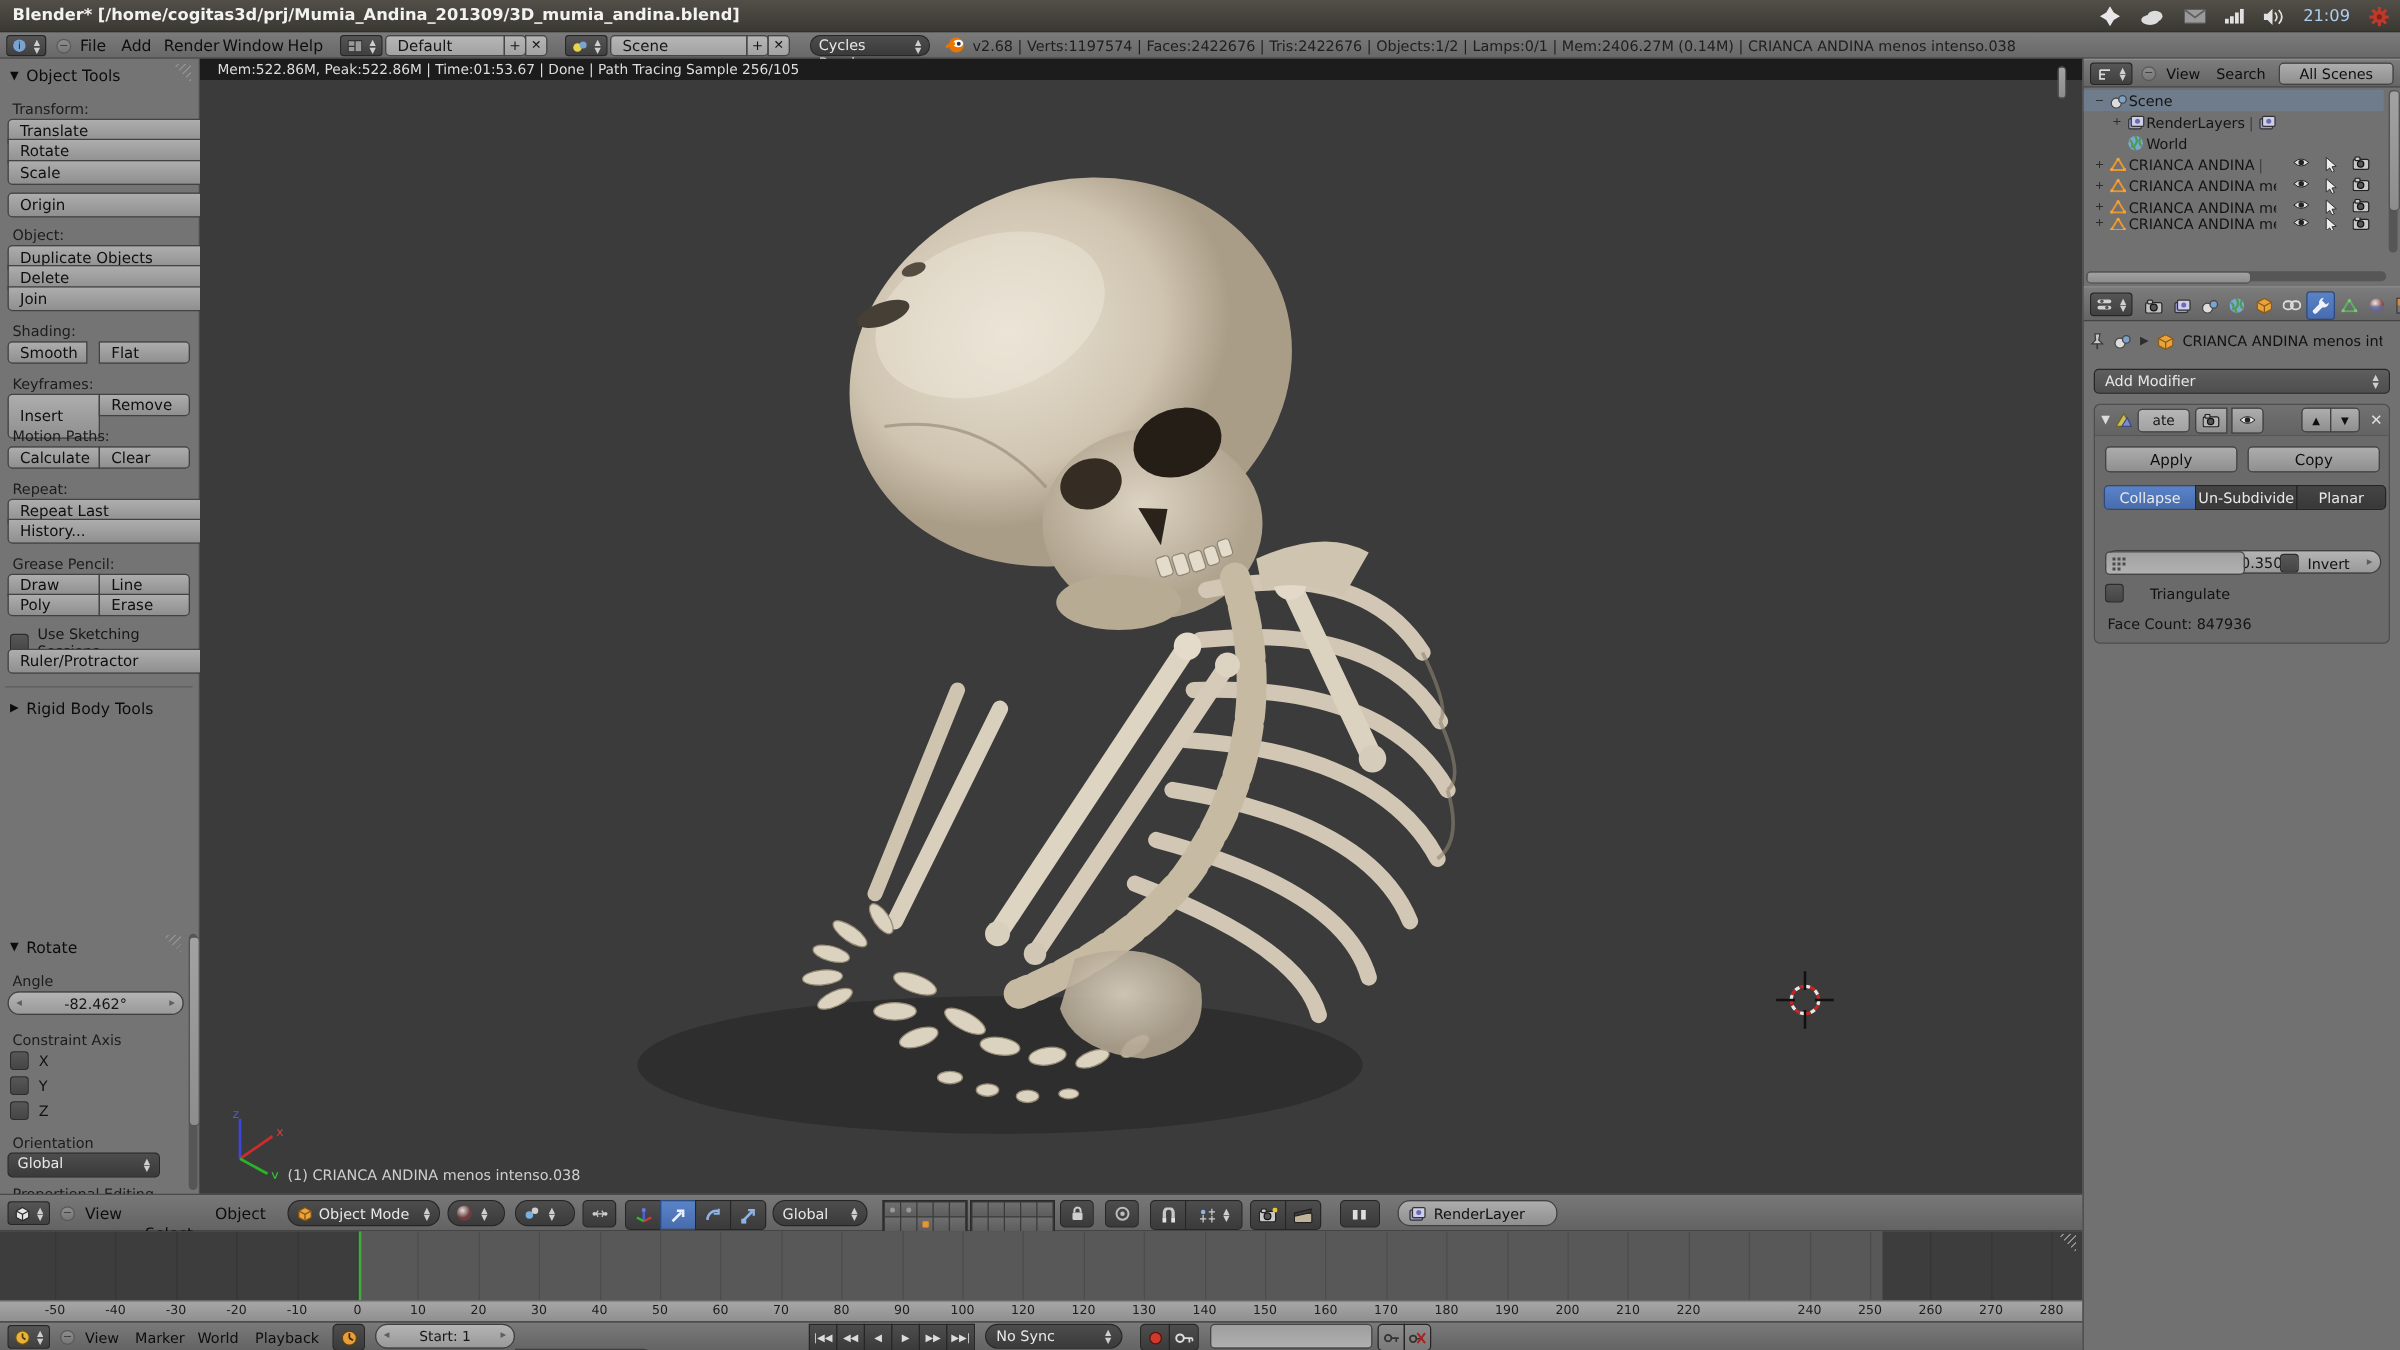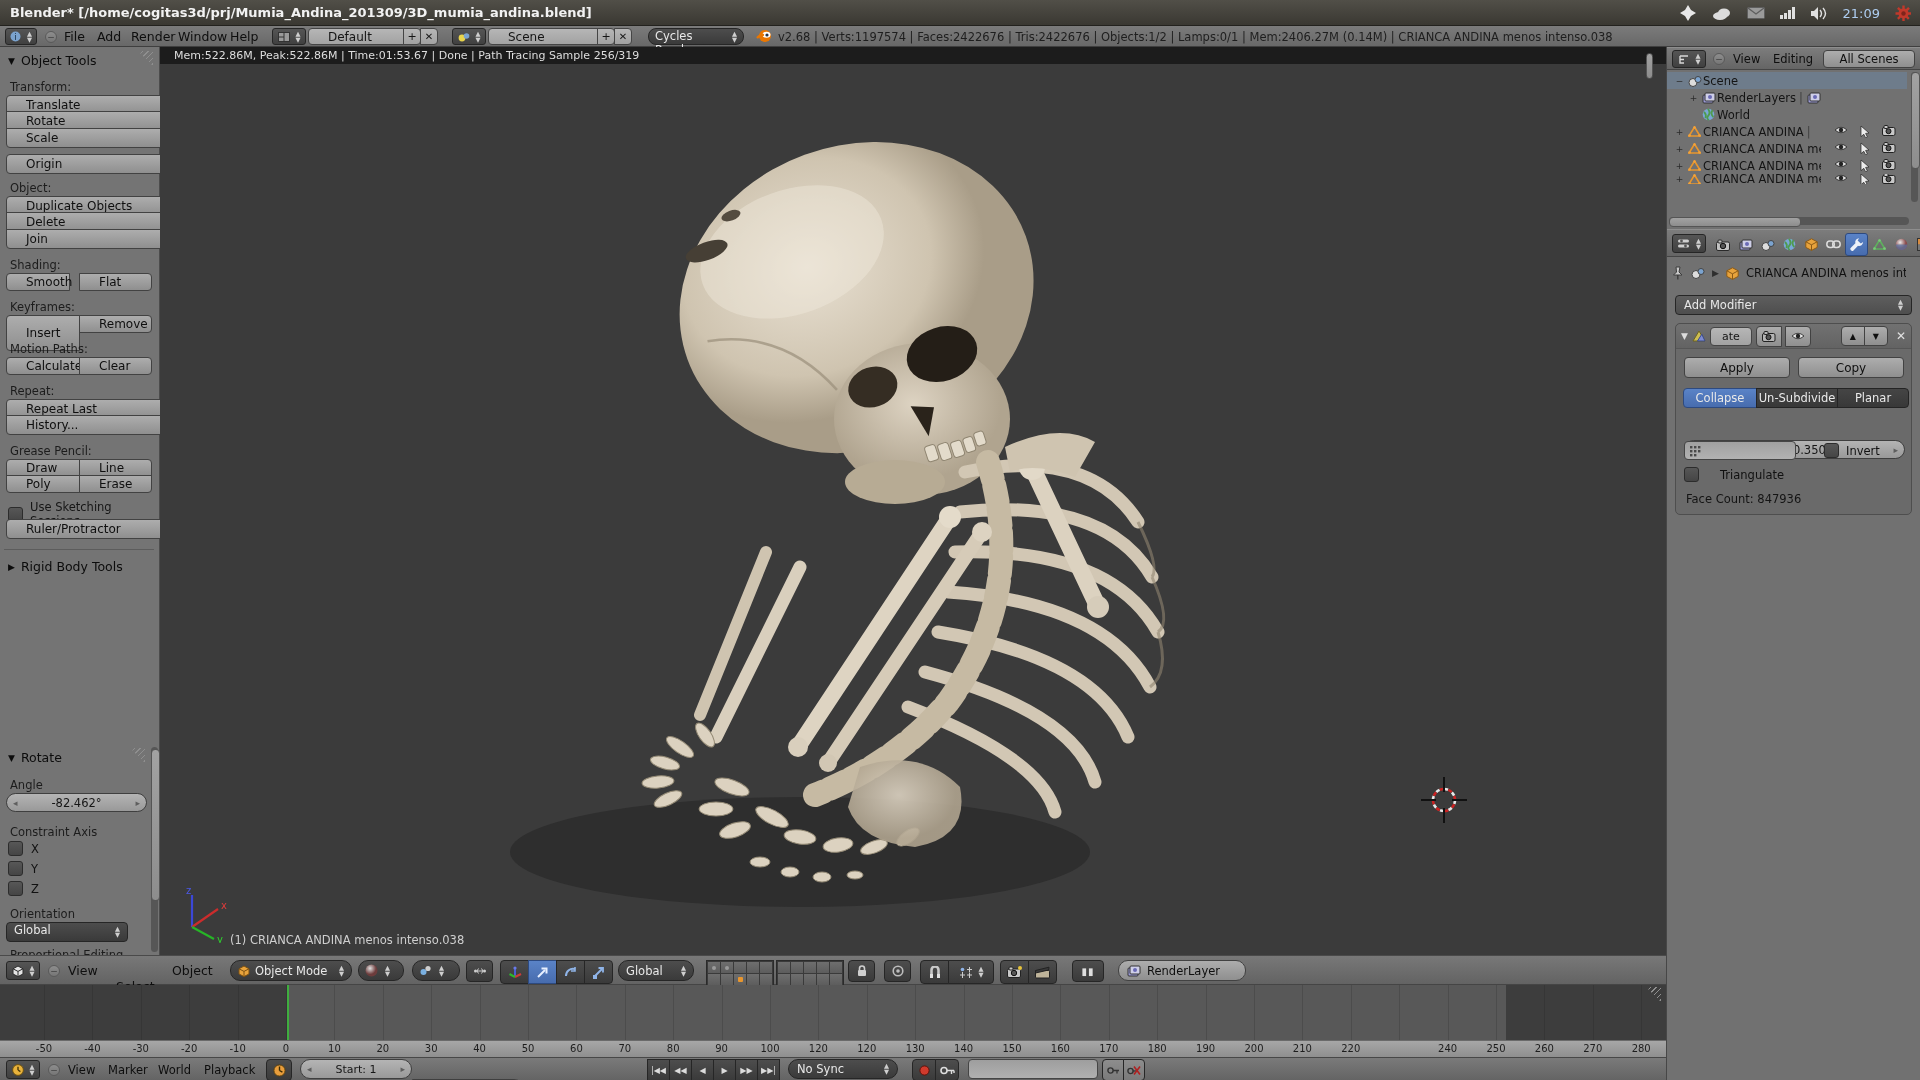--- a/index.html
+++ b/index.html
@@ -3,21 +3,21 @@
 <meta charset="utf-8">
 <style>
   html,body{margin:0;padding:0;width:1920px;height:1080px;overflow:hidden;
     font-family:"DejaVu Sans",sans-serif;font-size:12px;color:#111;background:#717171;
     -webkit-user-select:none;user-select:none}
   .b{position:absolute;box-sizing:border-box}
   .flex{display:flex;align-items:center}
   
   .btn{background:linear-gradient(#adadad,#8f8f8f);border:1px solid #424242;border-radius:4px;
     display:flex;align-items:center;justify-content:center;color:#0f0f0f;font-size:12px;white-space:nowrap}
-  .btnL{justify-content:flex-start;padding-left:19px}
+  .btnL{justify-content:flex-start;padding-left:9px}
   .dark{background:linear-gradient(#4d4d4d,#3a3a3a);border:1px solid #262626;color:#e8e8e8}
   .fld{background:linear-gradient(#b6b6b6,#a2a2a2);border:1px solid #454545;border-radius:4px;
     display:flex;align-items:center;justify-content:center;color:#151515}
   .slider{background:linear-gradient(#b4b4b4,#999);border:1px solid #3f3f3f;border-radius:10px;
     display:flex;align-items:center;justify-content:center;color:#161616;position:relative}
   .slider .ar{position:absolute;top:50%;transform:translateY(-54%);color:#5e5e5e;font-size:9px}
   .hdr{background:linear-gradient(#7c7c7c,#656565);border-top:1px solid #8e8e8e;border-bottom:1px solid #454545}
   .menu{color:#0e0e0e;font-size:12.5px;display:flex;align-items:center;height:100%}
   .chk{width:13px;height:13px;background:linear-gradient(#575757,#454545);border:1px solid #2c2c2c;border-radius:3px;flex:none}
   .ud{display:flex;flex-direction:column;justify-content:center;font-size:6.5px;line-height:6px;margin-left:4px}
@@ -369,21 +369,21 @@
       <ellipse cx="662" cy="830" rx="9" ry="5"></ellipse>
         <ellipse cx="695" cy="828" rx="8" ry="4"></ellipse>
     </g>
 
     <path d="M700 720 Q760 700 800 740 Q810 790 755 800 Q700 795 688 760 Z" fill="url(#boneg2)" opacity="0.9"></path>
 
     <path d="M845 400 Q900 375 935 395 L915 430 Q875 415 850 425 Z" fill="#cfc4b0"></path>
   </svg>
 
   <div class="b" id="vpstats">
-    <span>Mem:522.86M, Peak:522.86M | Time:01:53.67 | Done | Path Tracing Sample 256/319</span>
+    <span>Mem:522.86M, Peak:522.86M | Time:01:53.67 | Done | Path Tracing Sample 256/105</span>
   </div>
 
   <svg class="b" style="left:10px;top:838px" width="60" height="58">
     <g stroke-width="2.2" fill="none">
       <path d="M22 42 L22 10" stroke="#3b47d6"></path>
       <path d="M22 42 L48 24" stroke="#cc2c2c"></path>
       <path d="M22 42 L44 54" stroke="#27b427"></path>
     </g>
     <text x="16" y="9" font-size="10" fill="#4b58e8">z</text>
     <text x="51" y="24" font-size="10" fill="#e03b3b">x</text>
@@ -708,21 +708,21 @@
 
   <div class="b hdr" style="left:0;top:0;width:253px;height:23px">
     <div class="b ebtn" style="left:5px;top:2px;width:34px;height:18px">
       <svg width="12" height="11">
           <path d="M2 2 H10 M2 2 V9 H6 M2 5.5 H6" stroke="#d8d8d8" stroke-width="1.4" fill="none"></path>
         </svg>
       <span class="ud l">▲<br>▼</span>
     </div>
     <div class="b mcirc" style="left:46px;top:5px">−</div>
     <div class="b menu" style="left:66px;top:0;height:22px;font-size:11.5px">View</div>
-    <div class="b menu" style="left:106px;top:0;height:22px;font-size:11.5px">Editing</div>
+    <div class="b menu" style="left:106px;top:0;height:22px;font-size:11.5px">Search</div>
     <div class="b btn" style="left:156px;top:2px;width:92px;height:18px;font-size:11.5px">
       <span>All Scenes</span>
     </div>
   </div>
 
   <div class="b" style="left:0;top:25px;width:240px">
       <div class="olrow sel">
         <span class="olexp" style="margin-left:4px">−</span>
         <span class="olic">
           <svg width="14" height="12">

